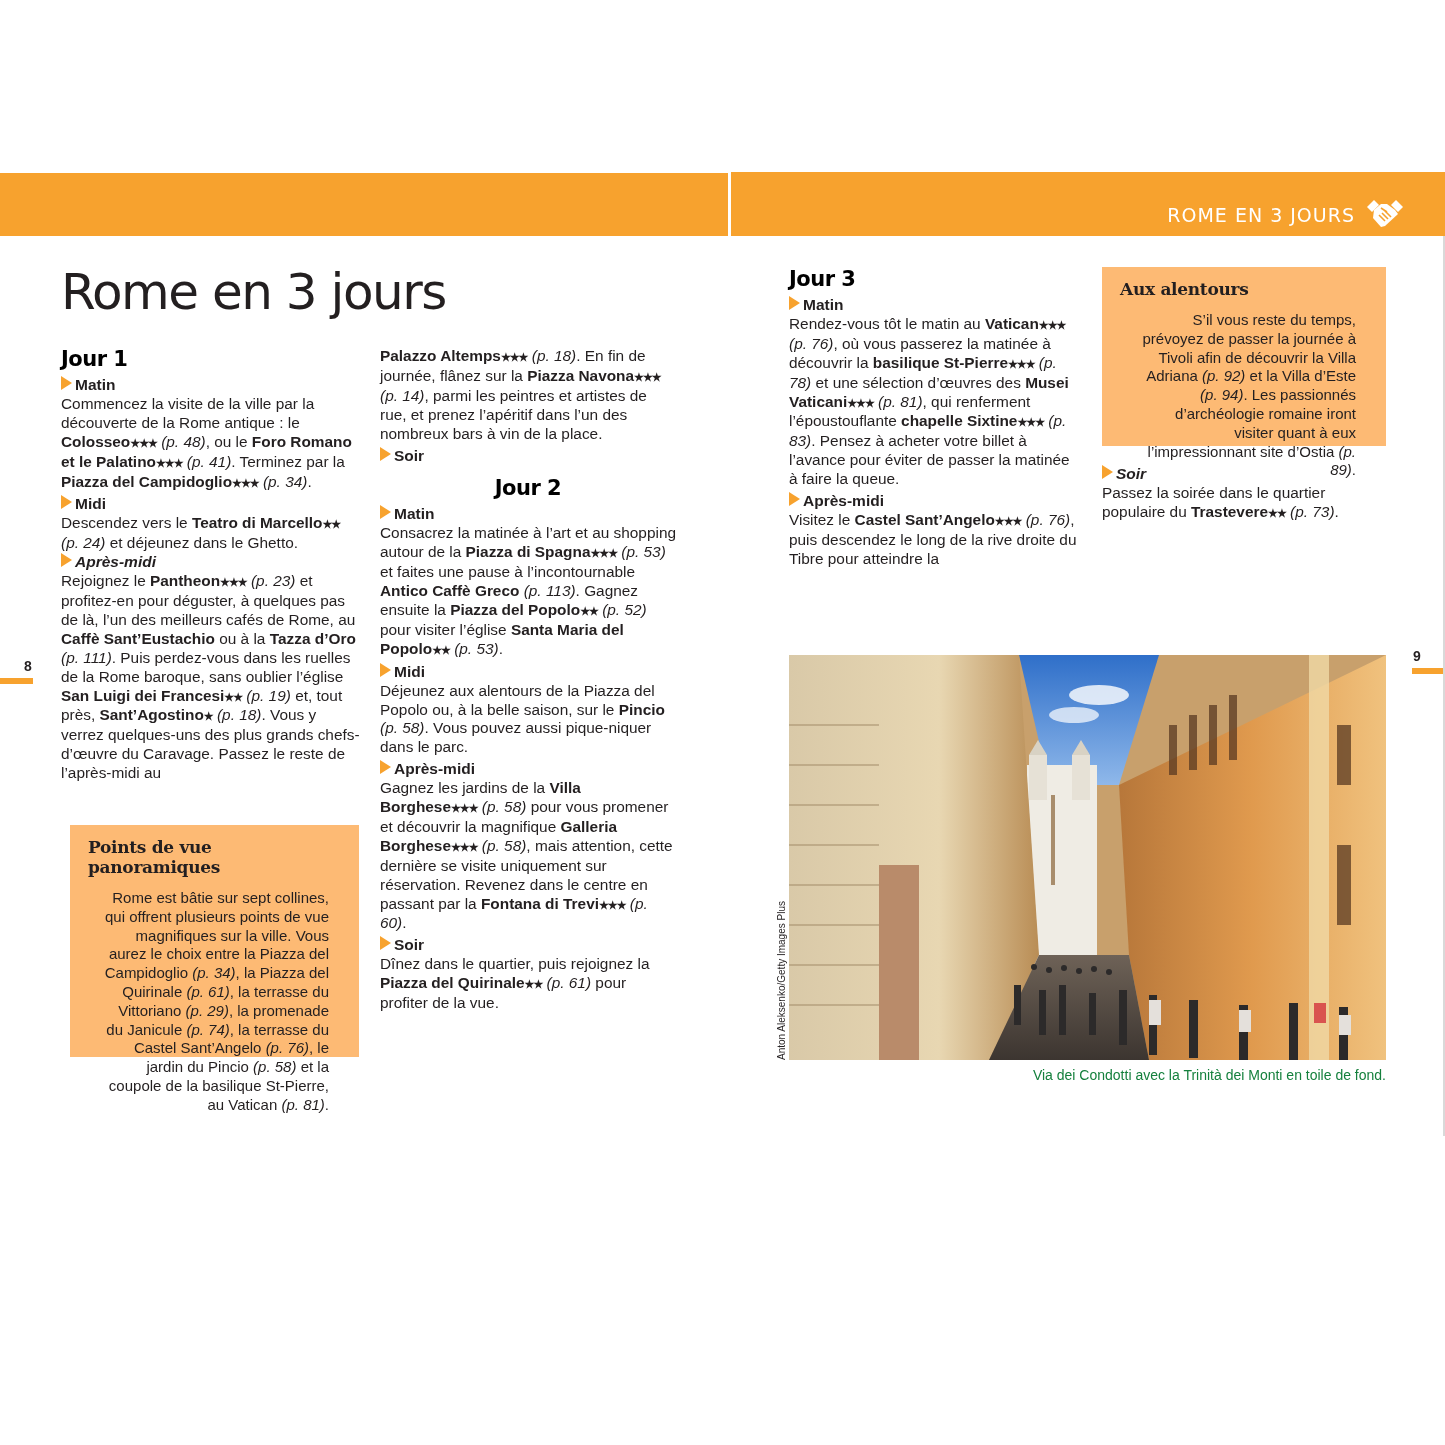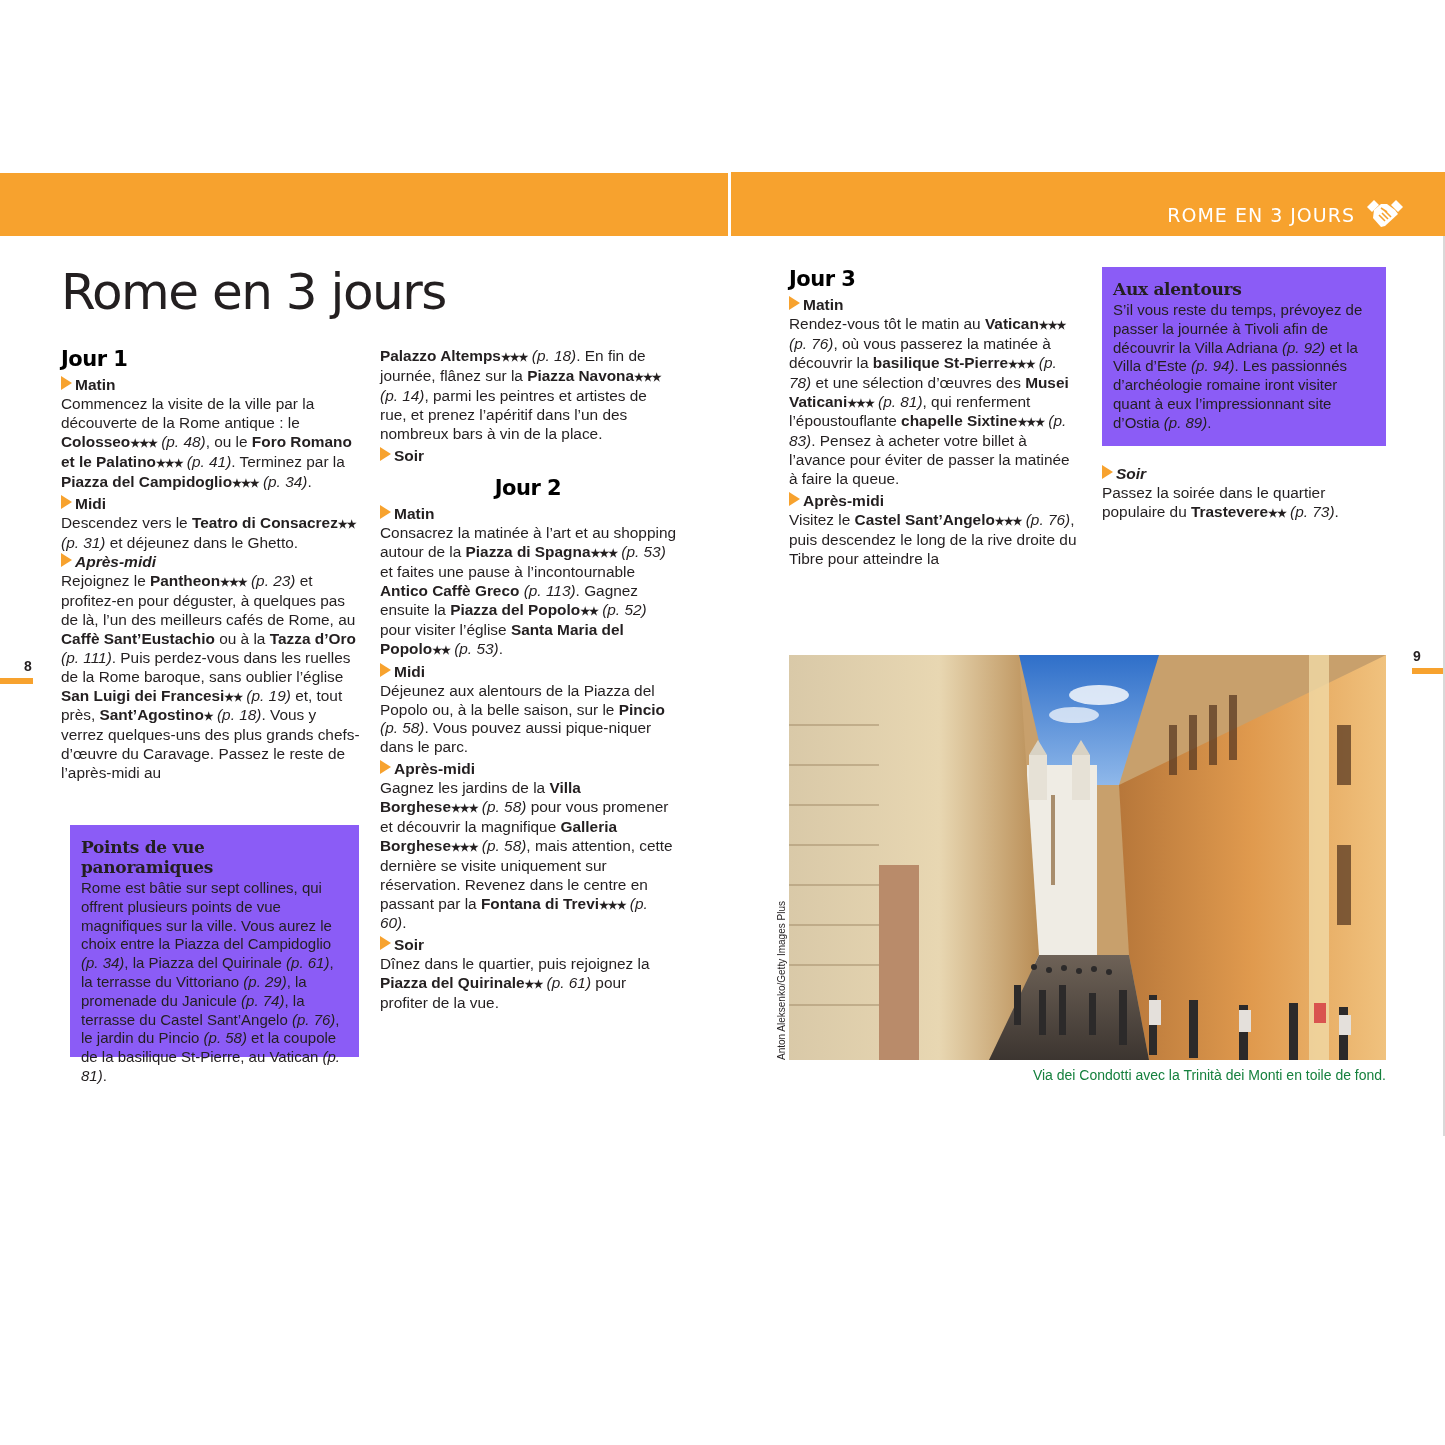--- a/index.html
+++ b/index.html
@@ -21,25 +21,25 @@
   .col { position: absolute; font-size: 15.4px; line-height: 18.9px; }
   .col p { margin: 0; }
   .day-title { color: #000000; font-weight: bold; font-size: 21px; line-height: 26px; margin: 0 0 4px 0; font-family: "DejaVu Sans", sans-serif; letter-spacing: -0.5px; }
   .slot { font-weight: bold; font-size: 15.5px; display: flex; align-items: flex-start; margin-top: 3px; }
   .slot.italic { font-style: italic; margin-top: 0; }
   .tri { width: 0; height: 0; border-top: 7px solid transparent; border-bottom: 7px solid transparent; border-left: 11px solid #f7a22e; margin-right: 3px; }
   b { font-weight: bold; }
   i { font-style: italic; }
   .stars { font-size: 11px; letter-spacing: -1px; }
   .box {
-    position: absolute; background: #8b5cf6; padding: 12px 18px 14px 11px; box-sizing: border-box;
+    position: absolute; background: #fdba74; padding: 12px 18px 14px 18px; box-sizing: border-box;
     font-size: 15px; line-height: 18.8px;
   }
   .box h3 { margin: 0 0 2px 0; font-family: "DejaVu Serif", serif; font-weight: bold; font-size: 17px; line-height: 20px; letter-spacing: -0.3px; }
-  .box p { margin: 0; }
+  .box p { margin: 12px; text-align: right; }
   .page-num { position: absolute; font-weight: bold; font-size: 14px; }
   .page-rule { position: absolute; height: 6px; background: #f7a22e; }
   .photo { position: absolute; left: 789px; top: 655px; width: 597px; height: 405px; overflow: hidden; }
   .credit {
     position: absolute; left: 776px; top: 1060px; transform-origin: left top; transform: rotate(-90deg);
     font-size: 10px; color: #231f20; white-space: nowrap;
   }
   .caption { position: absolute; right: 59px; top: 1067px; font-size: 14px; color: #15803d; }
   .spine { position: absolute; left: 1443px; top: 236px; width: 2px; height: 900px; background: #d9d9d9; }
 </style>
@@ -69,21 +69,21 @@
   <div class="day-title">Jour 1</div>
   <div class="slot">
       <span class="tri"></span>
       <span>Matin</span>
     </div>
   <p><span>Commencez la visite de la ville par la découverte de la Rome antique : le </span><b>Colosseo</b><b class="stars">★★★</b><i> (p. 48)</i><span>, ou le </span><b>Foro Romano et le Palatino</b><b class="stars">★★★</b><i> (p. 41)</i><span>. Terminez par la </span><b>Piazza del Campidoglio</b><b class="stars">★★★</b><i> (p. 34)</i><span>.</span></p>
   <div class="slot">
       <span class="tri"></span>
       <span>Midi</span>
     </div>
-  <p><span>Descendez vers le </span><b>Teatro di Consacrez</b><b class="stars">★★</b><i> (p. 31)</i><span> et déjeunez dans le Ghetto.</span></p>
+  <p><span>Descendez vers le </span><b>Teatro di Marcello</b><b class="stars">★★</b><i> (p. 24)</i><span> et déjeunez dans le Ghetto.</span></p>
   <div class="slot italic">
       <span class="tri"></span>
       <span>Après-midi</span>
     </div>
   <p><span>Rejoignez le </span><b>Pantheon</b><b class="stars">★★★</b><i> (p. 23)</i><span> et profitez-en pour déguster, à quelques pas de là, l’un des meilleurs cafés de Rome, au </span><b>Caffè Sant’Eustachio</b><span> ou à la </span><b>Tazza d’Oro</b><i> (p. 111)</i><span>. Puis perdez-vous dans les ruelles de la Rome baroque, sans oublier l’église </span><b>San Luigi dei Francesi</b><b class="stars">★★</b><i> (p. 19)</i><span> et, tout près, </span><b>Sant’Agostino</b><b class="stars">★</b><i> (p. 18)</i><span>. Vous y verrez quelques-uns des plus grands chefs-d’œuvre du Caravage. Passez le reste de l’après-midi au </span></p>
 </div>
 
 <div class="box" style="left:70px; top:825px; width:289px; height:232px;">
   <h3>Points de vue panoramiques</h3>
   <p><span>Rome est bâtie sur sept collines, qui offrent plusieurs points de vue magnifiques sur la ville. Vous aurez le choix entre la Piazza del Campidoglio </span><i>(p. 34)</i><span>, la Piazza del Quirinale </span><i>(p. 61)</i><span>, la terrasse du Vittoriano </span><i>(p. 29)</i><span>, la promenade du Janicule </span><i>(p. 74)</i><span>, la terrasse du Castel Sant’Angelo </span><i>(p. 76)</i><span>, le jardin du Pincio </span><i>(p. 58)</i><span> et la coupole de la basilique St-Pierre, au Vatican </span><i>(p. 81)</i><span>.</span></p>

